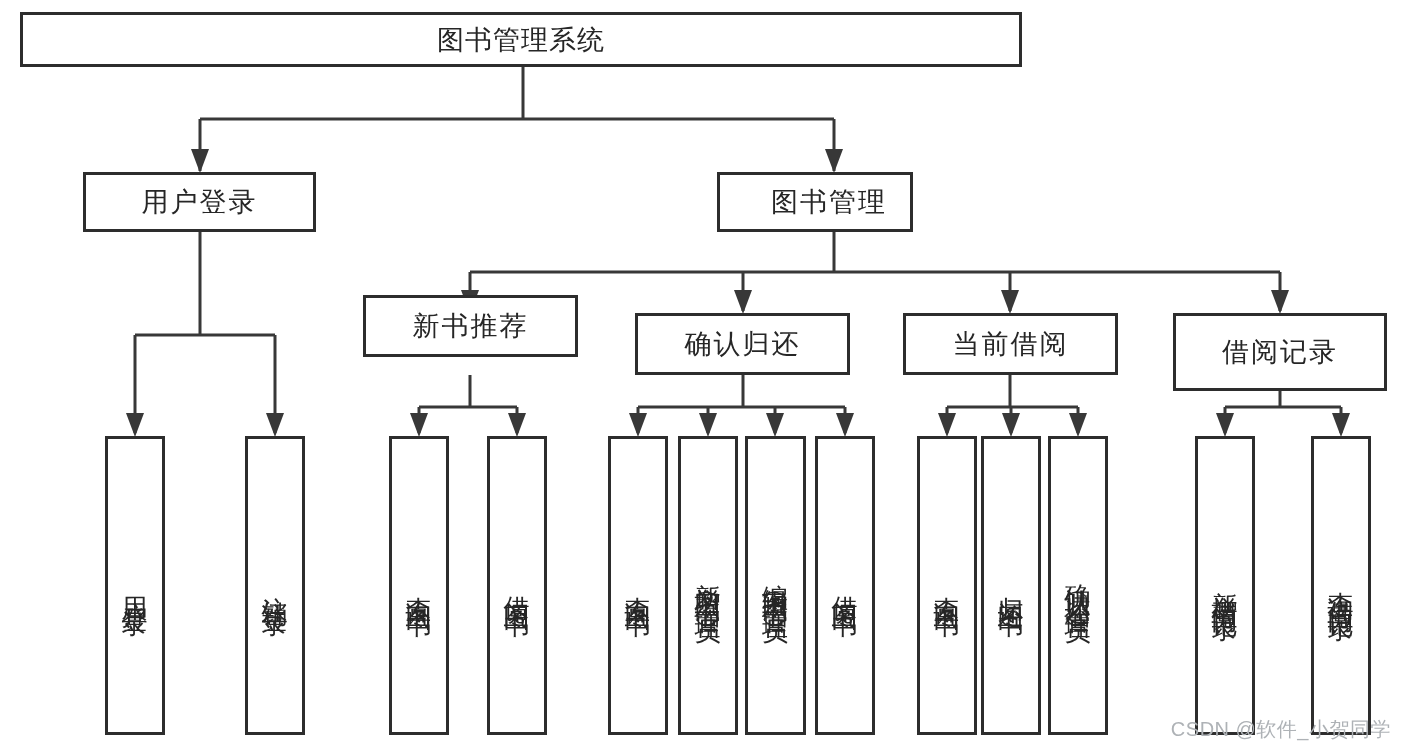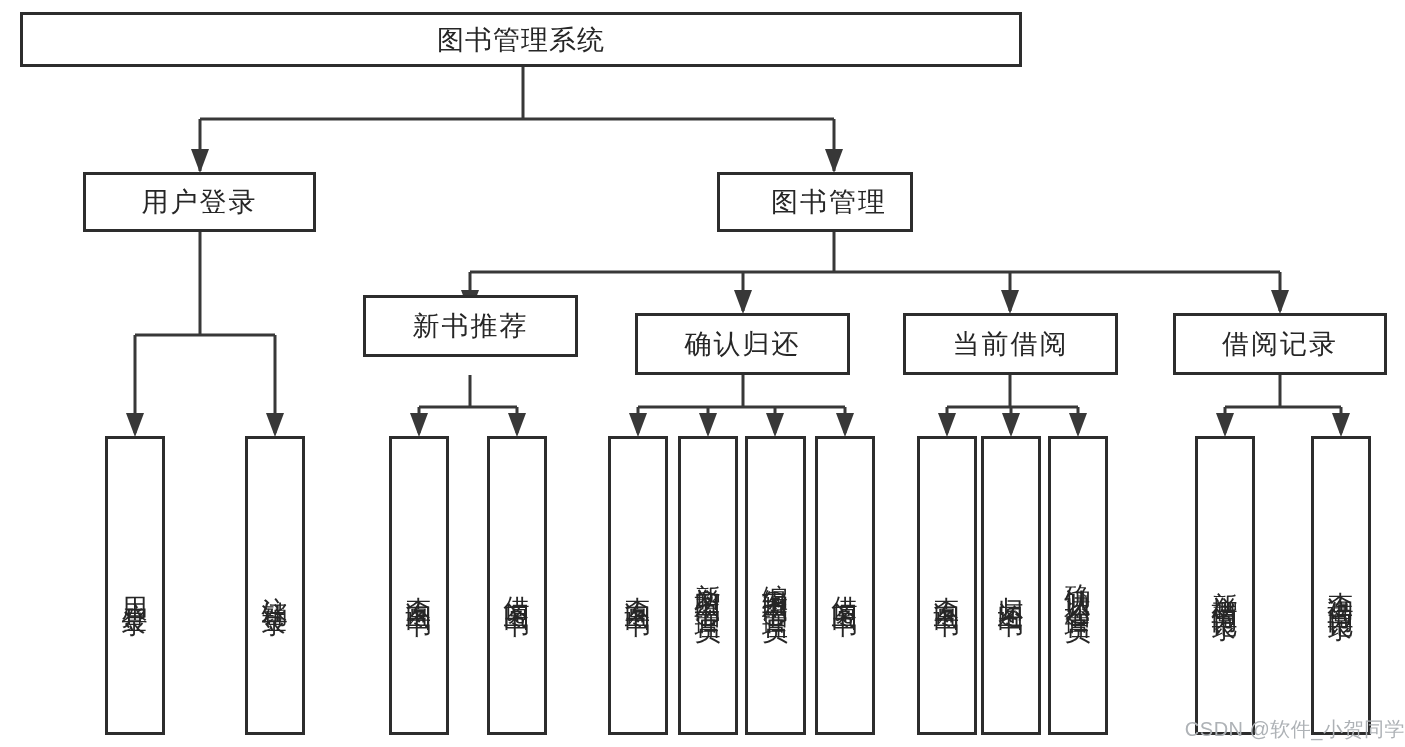--- a/index.html
+++ b/index.html
@@ -56,21 +56,21 @@
   .box.leaf .label {
     writing-mode: vertical-rl;
     text-orientation: mixed;
     font-size: 26px;
     letter-spacing: 5px;
     line-height: 1;
     white-space: nowrap;
   }
   .watermark {
     position: absolute;
-    right: 0;
+    right: 14px;
     bottom: 4px;
     font-size: 20px;
     letter-spacing: 0.5px;
     color: var(--watermark-color);
     z-index: 10;
     white-space: nowrap;
   }
 </style>
 </head>
 <body>
@@ -126,21 +126,21 @@
 
   <div class="box" style="left:363px;top:295px;width:215px;height:62px;">
     <span class="label">新书推荐</span>
   </div>
   <div class="box" style="left:635px;top:313px;width:215px;height:62px;">
     <span class="label">确认归还</span>
   </div>
   <div class="box" style="left:903px;top:313px;width:215px;height:62px;">
     <span class="label">当前借阅</span>
   </div>
-  <div class="box" style="left:1173px;top:313px;width:214px;height:62px;">
+  <div class="box" style="left:1173px;top:313px;width:214px;height:78px;">
     <span class="label">借阅记录</span>
   </div>
 
   <div class="box leaf" style="left:105px;top:436px;width:60px;height:299px;">
     <span class="label">用户登录</span>
   </div>
   <div class="box leaf" style="left:245px;top:436px;width:60px;height:299px;">
     <span class="label">注销登录</span>
   </div>
 

